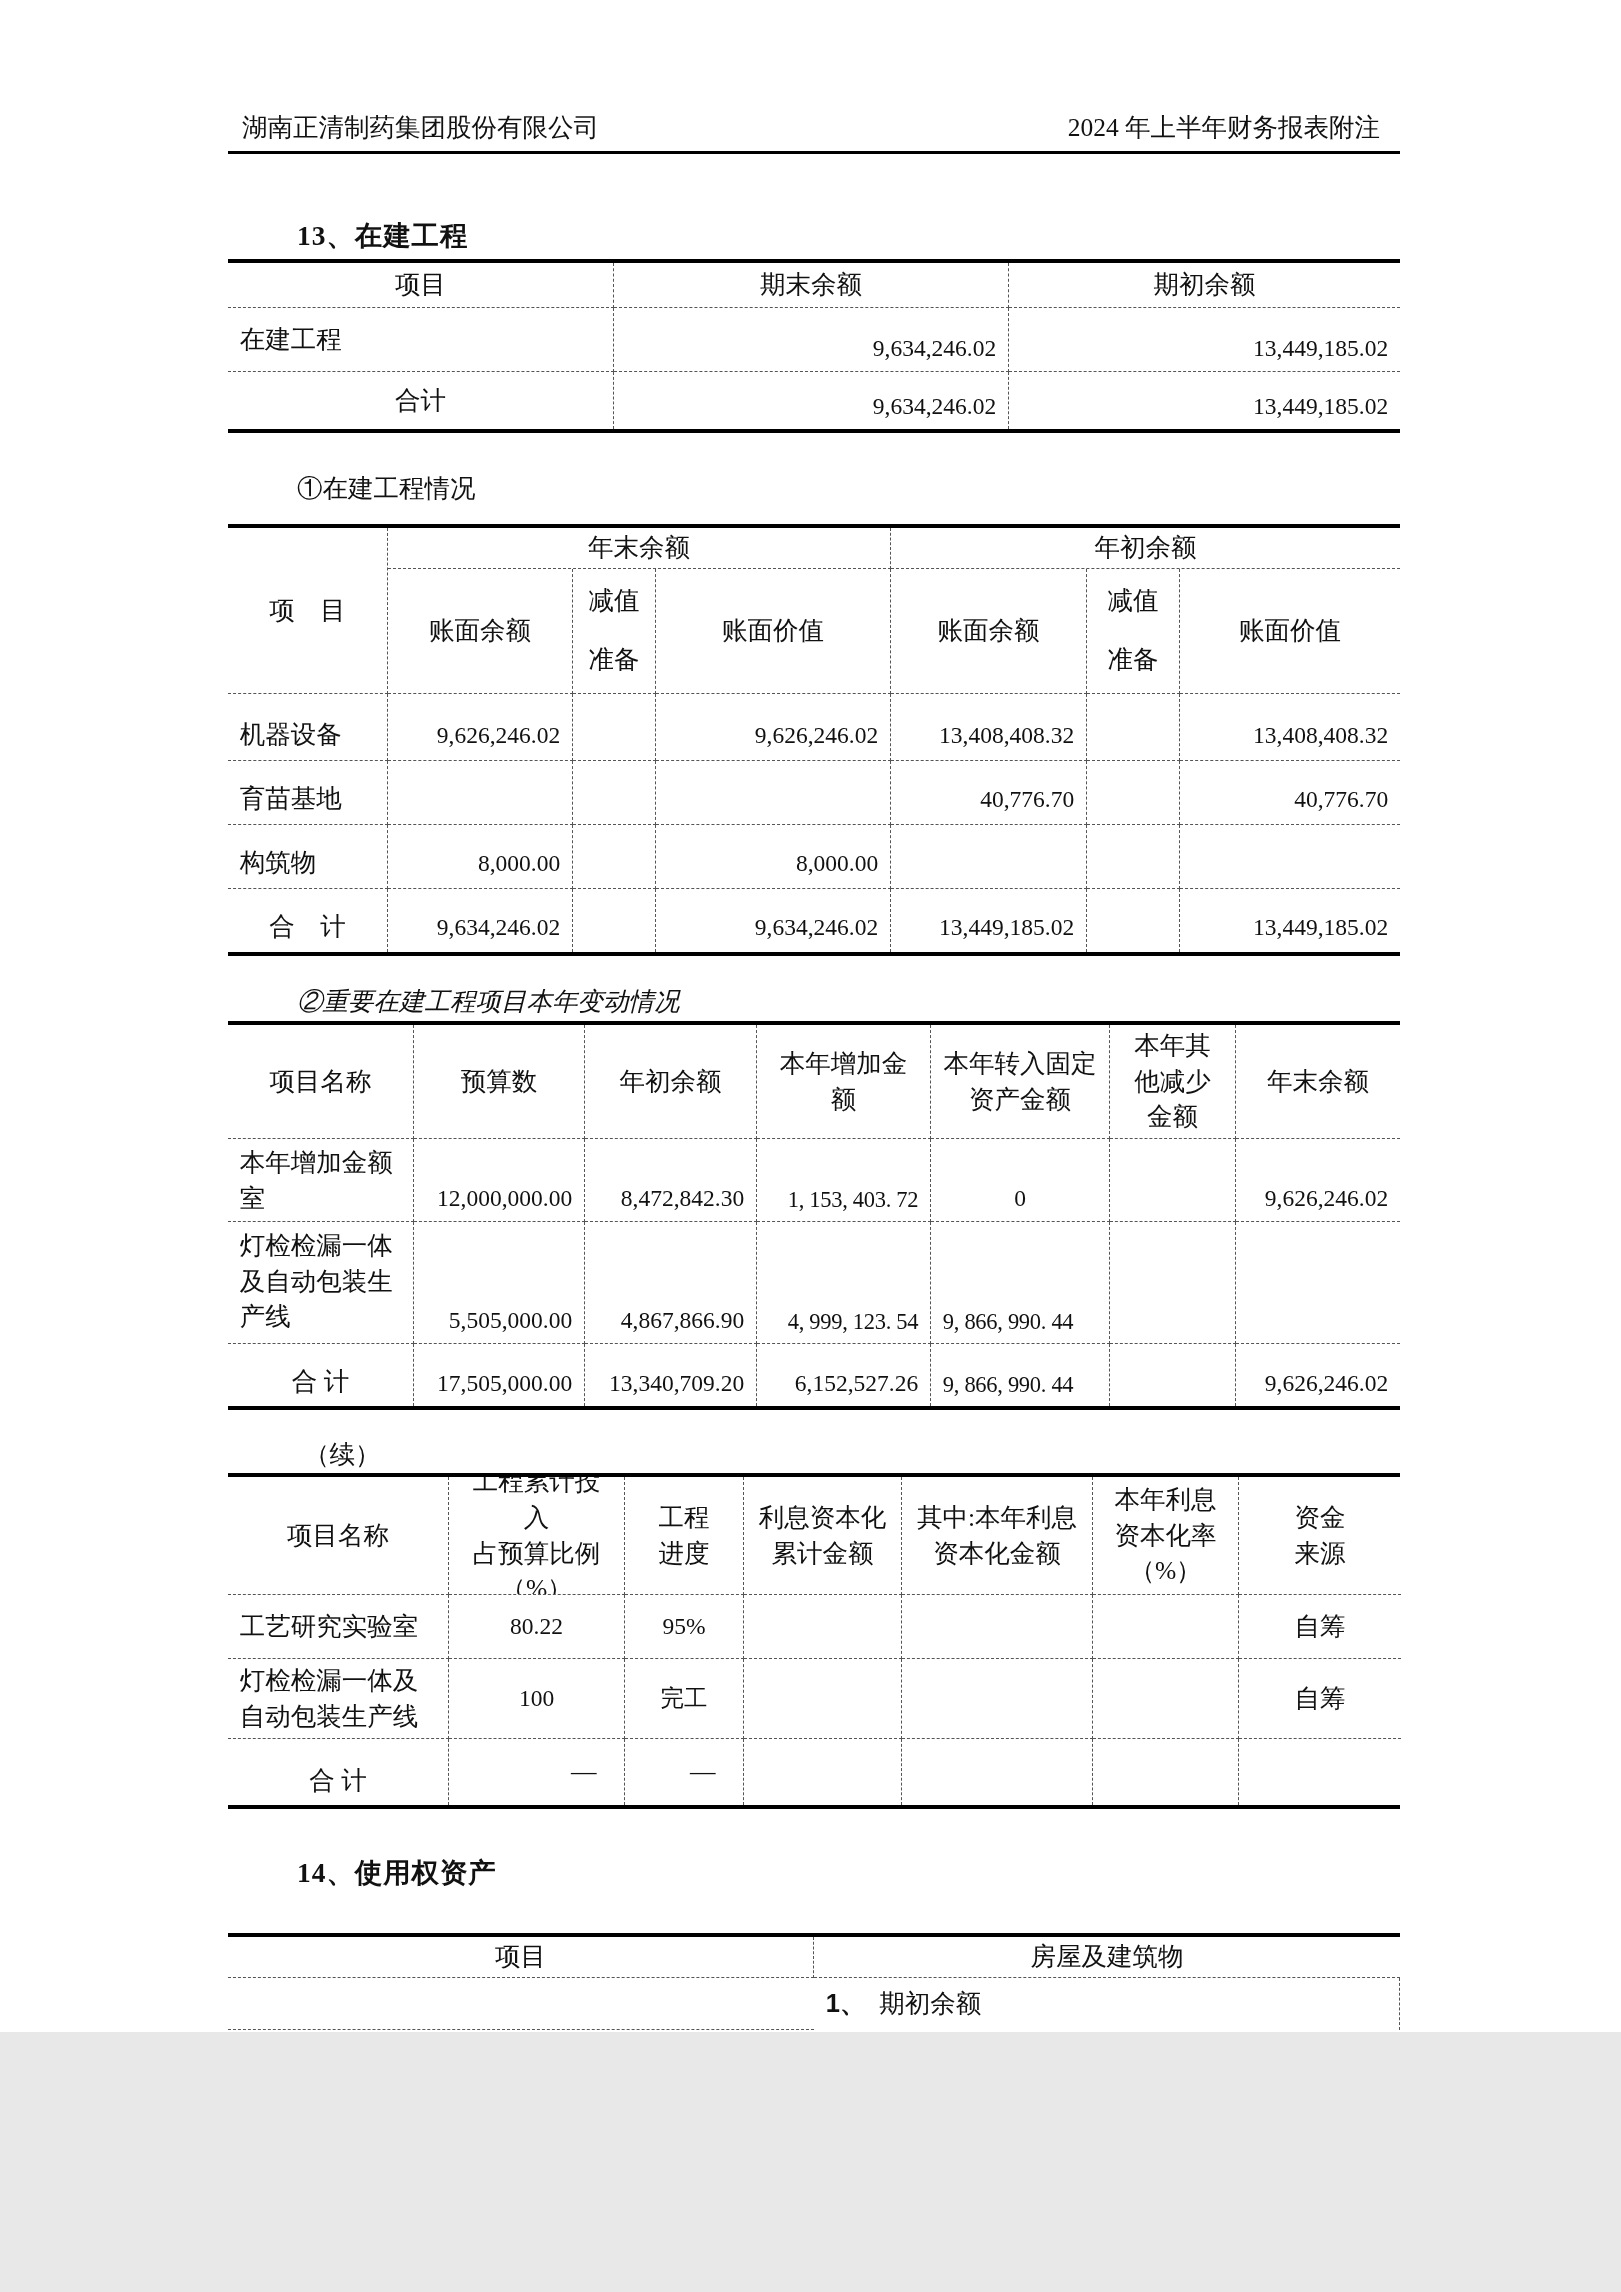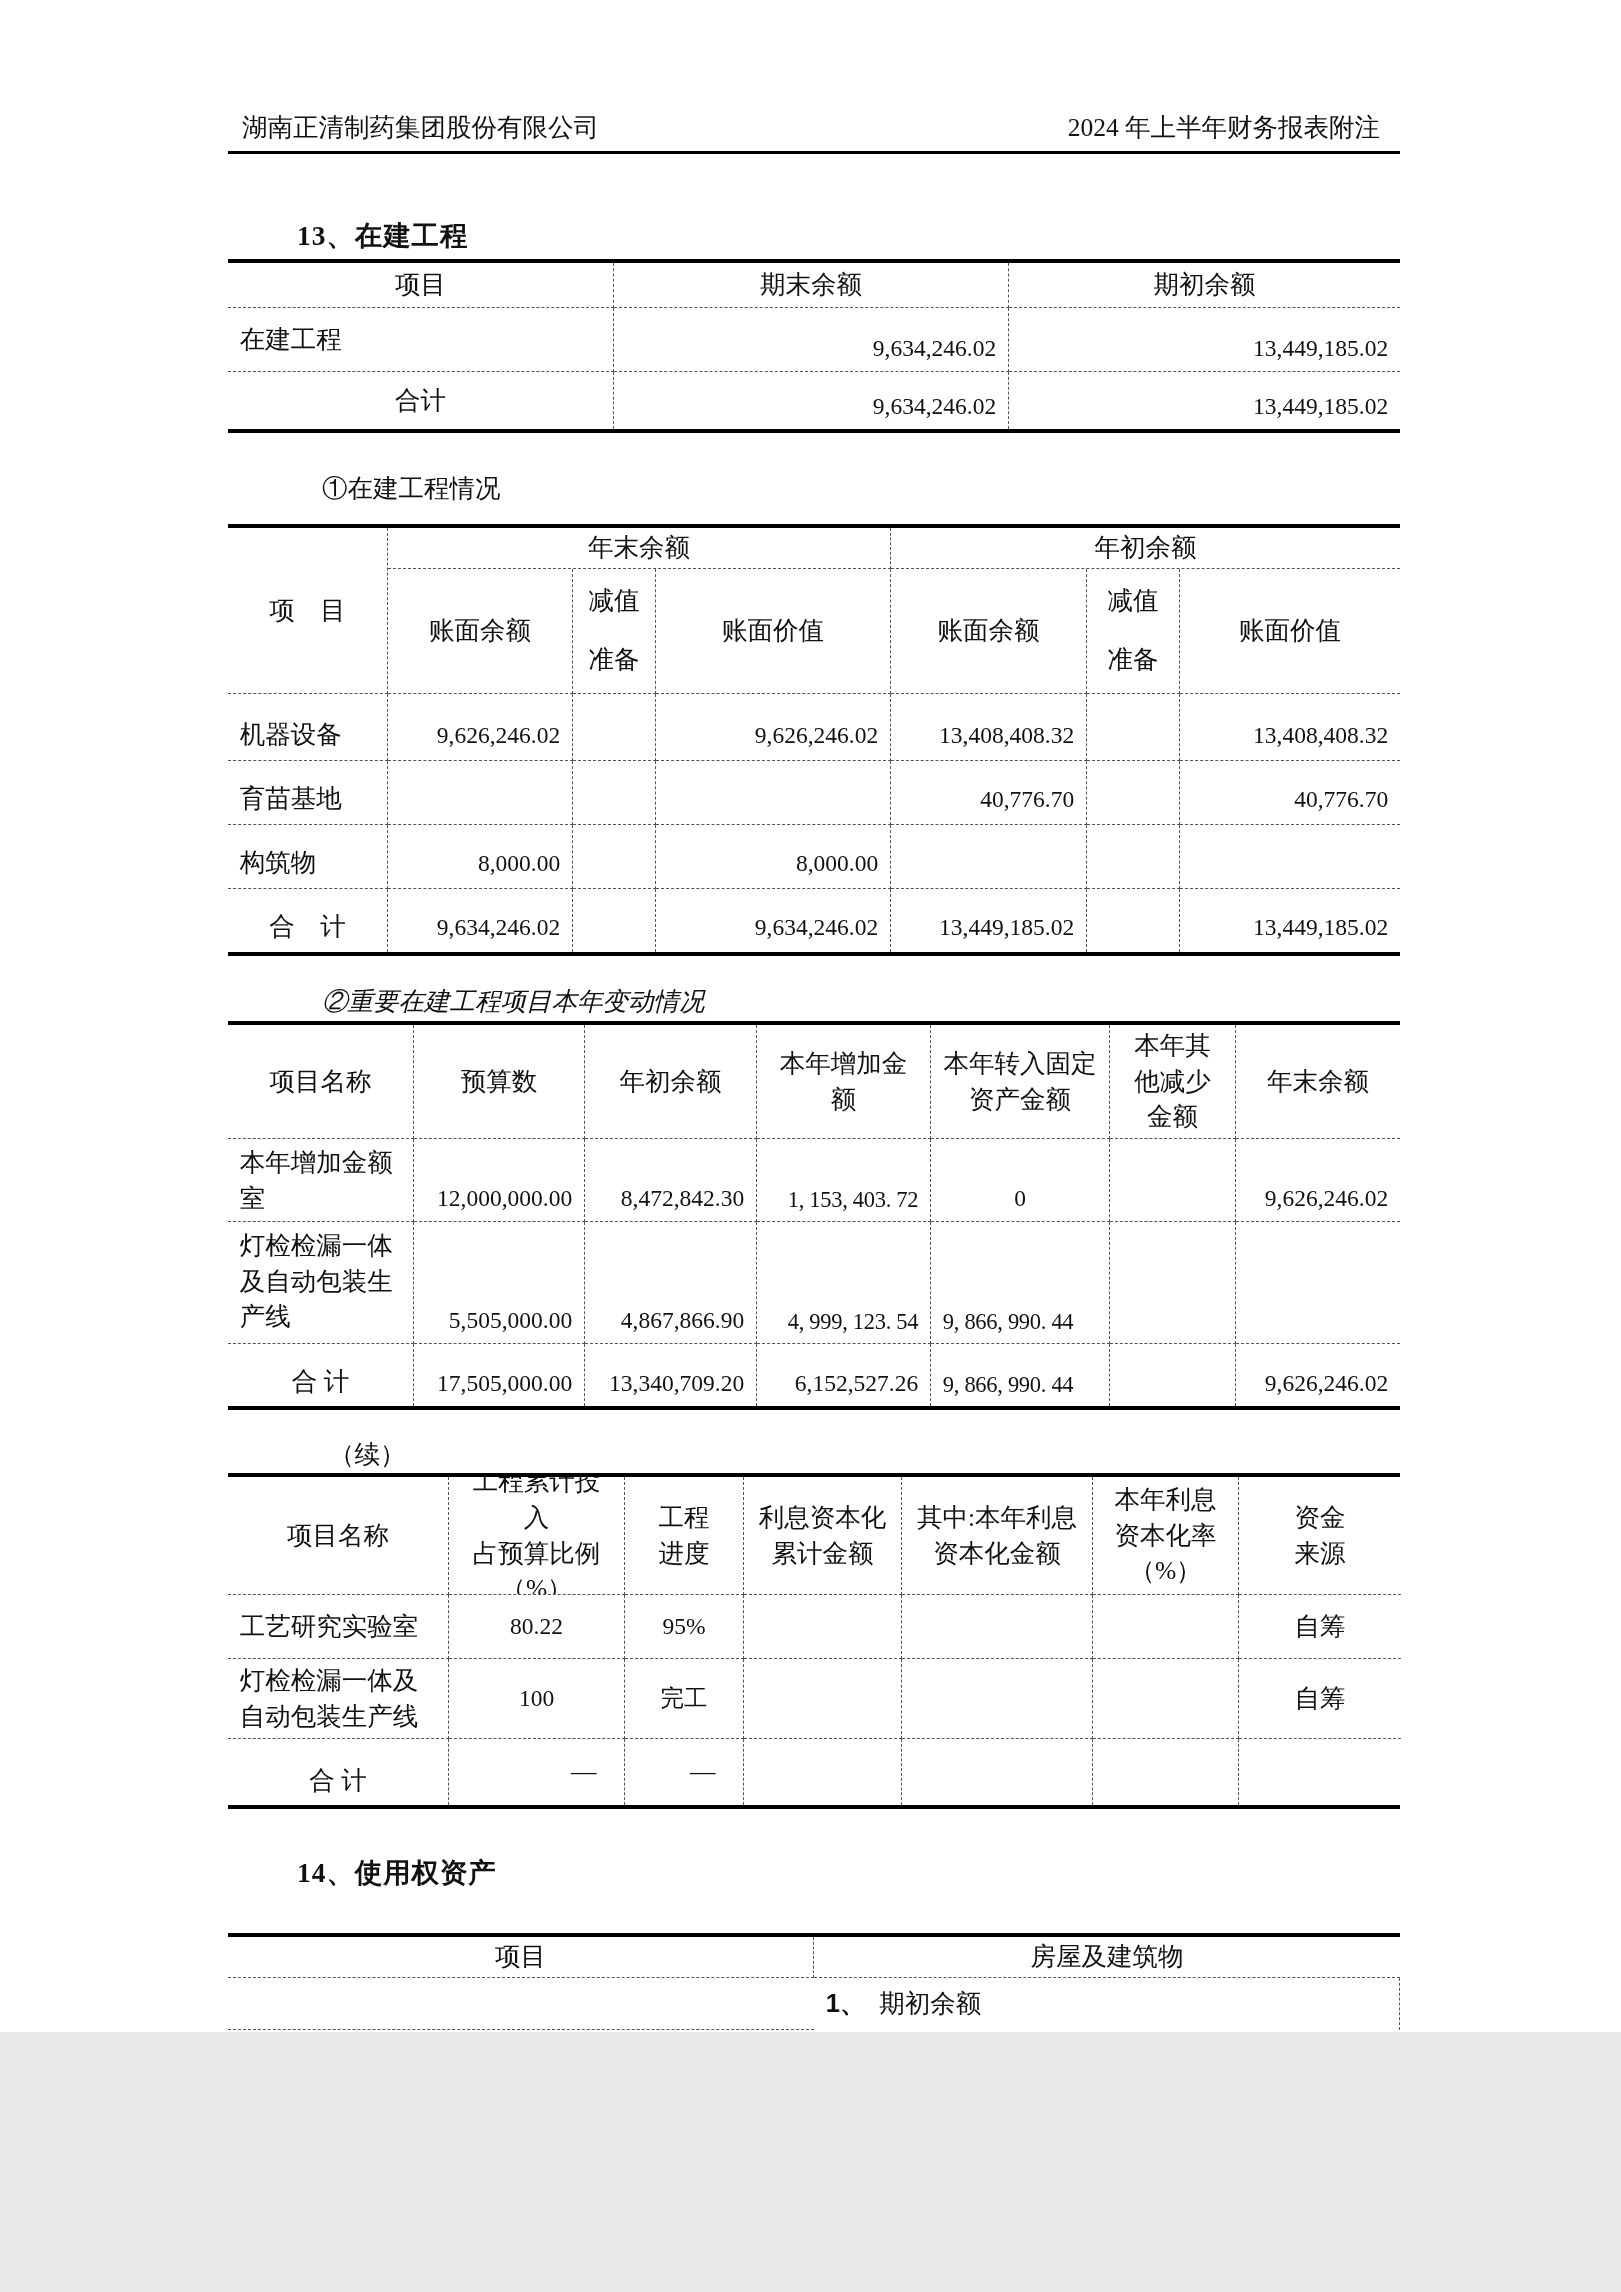--- a/index.html
+++ b/index.html
@@ -11,21 +11,21 @@
     color:#111;
     font-size:25.5px;
     overflow:hidden;
   }
   
   .hdr-left{position:absolute;top:110px;left:242px;font-size:25.5px;}
   .hdr-right{position:absolute;top:110px;right:241px;font-size:25.5px;}
   .hdr-rule{position:absolute;top:151px;left:228px;width:1172px;height:2.9px;background:#000;}
   
   .heading{position:absolute;left:297px;font-size:27.4px;font-weight:bold;letter-spacing:1px;}
-  .subheading{position:absolute;left:297px;font-size:25.5px;margin-left:25px;}
+  .subheading{position:absolute;left:297px;font-size:25.5px;}
   
   .table{
     position:absolute;left:228px;width:1172px;
     display:grid;
     border-top:4.9px solid #000;border-bottom:4.9px solid #000;
     background:#fff;
   }
   .cell{
     box-sizing:border-box;
     display:flex;

